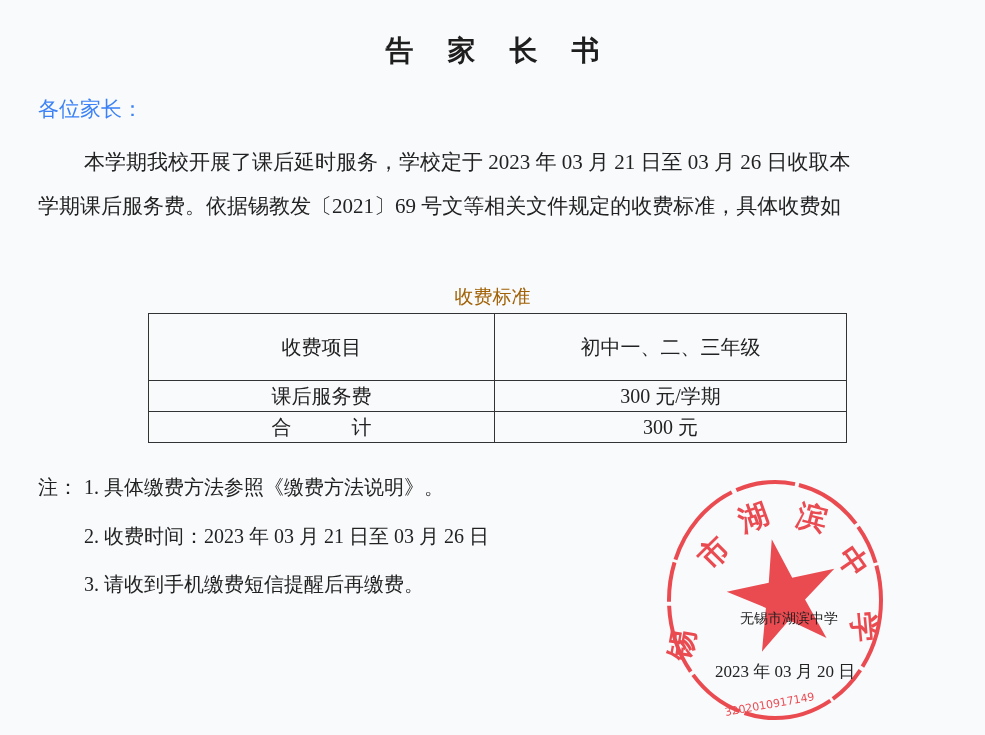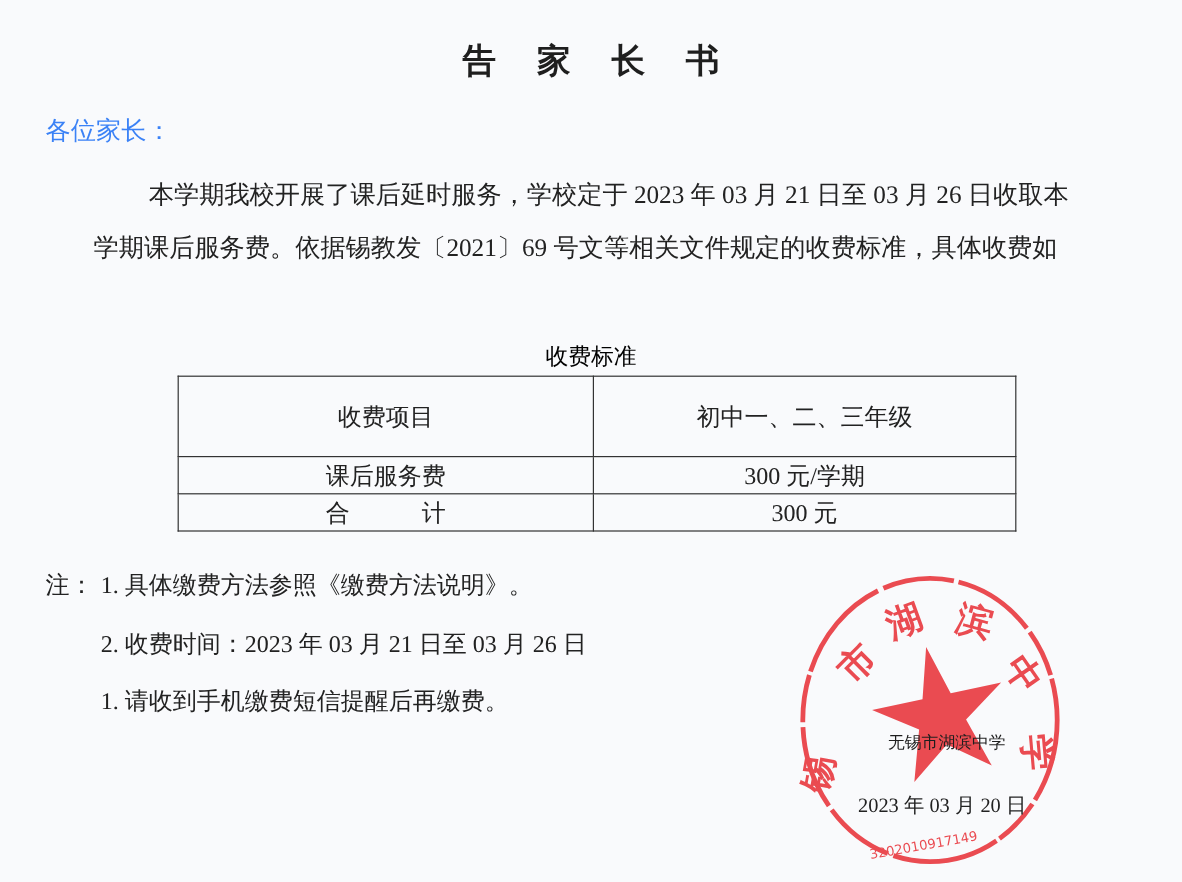--- a/index.html
+++ b/index.html
@@ -17,25 +17,25 @@
     }
     .greeting {
       position: absolute; left: 38px; top: 95px; font-size: 21px; color: #3b82f6;
     }
     .para {
       position: absolute; left: 38px; top: 140px; width: 930px;
       font-family: "Liberation Serif", "DejaVu Serif", serif;
       font-size: 21px; line-height: 44px; color: #222;
       text-align: justify;
     }
-    .para .line { display: block; white-space: nowrap; margin-left: 40px; }
+    .para .line { display: block; white-space: nowrap; }
     .para .l1 { padding-left: 46px; }
     .table-title {
       position: absolute; left: 0; width: 985px; top: 284px;
-      text-align: center; font-size: 19px; color: #000000;
+      text-align: center; font-size: 19px; color: #a16207;
     }
     table.fee {
       position: absolute; left: 148px; top: 313px; width: 699px;
       border-collapse: collapse;
       font-family: "Liberation Serif", "DejaVu Serif", serif;
       font-size: 20px; color: #222;
     }
     table.fee td {
       border: 1.5px solid #333; text-align: center; padding: 0; font-family: Liberation Serif, serif;
     }
@@ -92,21 +92,21 @@
     <td class="c1"><span class="spread">合计</span></td>
     <td>300 元</td>
   </tr>
 </tbody>
   </table>
 
 <div class="notes">
   <span class="note-label">注：</span>
   <span class="note" style="left:46px; top:0px;">1. 具体缴费方法参照《缴费方法说明》。</span>
   <span class="note" style="left:46px; top:49px;">2. 收费时间：2023 年 03 月 21 日至 03 月 26 日</span>
-  <span class="note" style="left:46px; top:97px;">1. 请收到手机缴费短信提醒后再缴费。</span>
+  <span class="note" style="left:46px; top:97px;">3. 请收到手机缴费短信提醒后再缴费。</span>
 </div>
 
 <svg class="stamp" viewBox="0 0 232 250">
   <ellipse cx="115" cy="124" rx="106" ry="118" fill="none" stroke="#e8333a" stroke-width="4" stroke-dasharray="70 4 40 3 90 5 60 4"></ellipse>
   <polygon points="123,62 135,104 178,104 143,128 156,170 123,145 90,170 103,128 68,104 111,104" fill="#e8333a" transform="rotate(-12 123 116)"></polygon>
   <g fill="#e8333a" font-family="DejaVu Sans, sans-serif" font-size="30" font-weight="bold">
     <text x="6" y="178" transform="rotate(-80 22 168)">锡</text>
     <text x="38" y="88" transform="rotate(-45 52 76)">市</text>
     <text x="78" y="52" transform="rotate(-20 92 40)">湖</text>
     <text x="138" y="52" transform="rotate(15 152 40)">滨</text>

